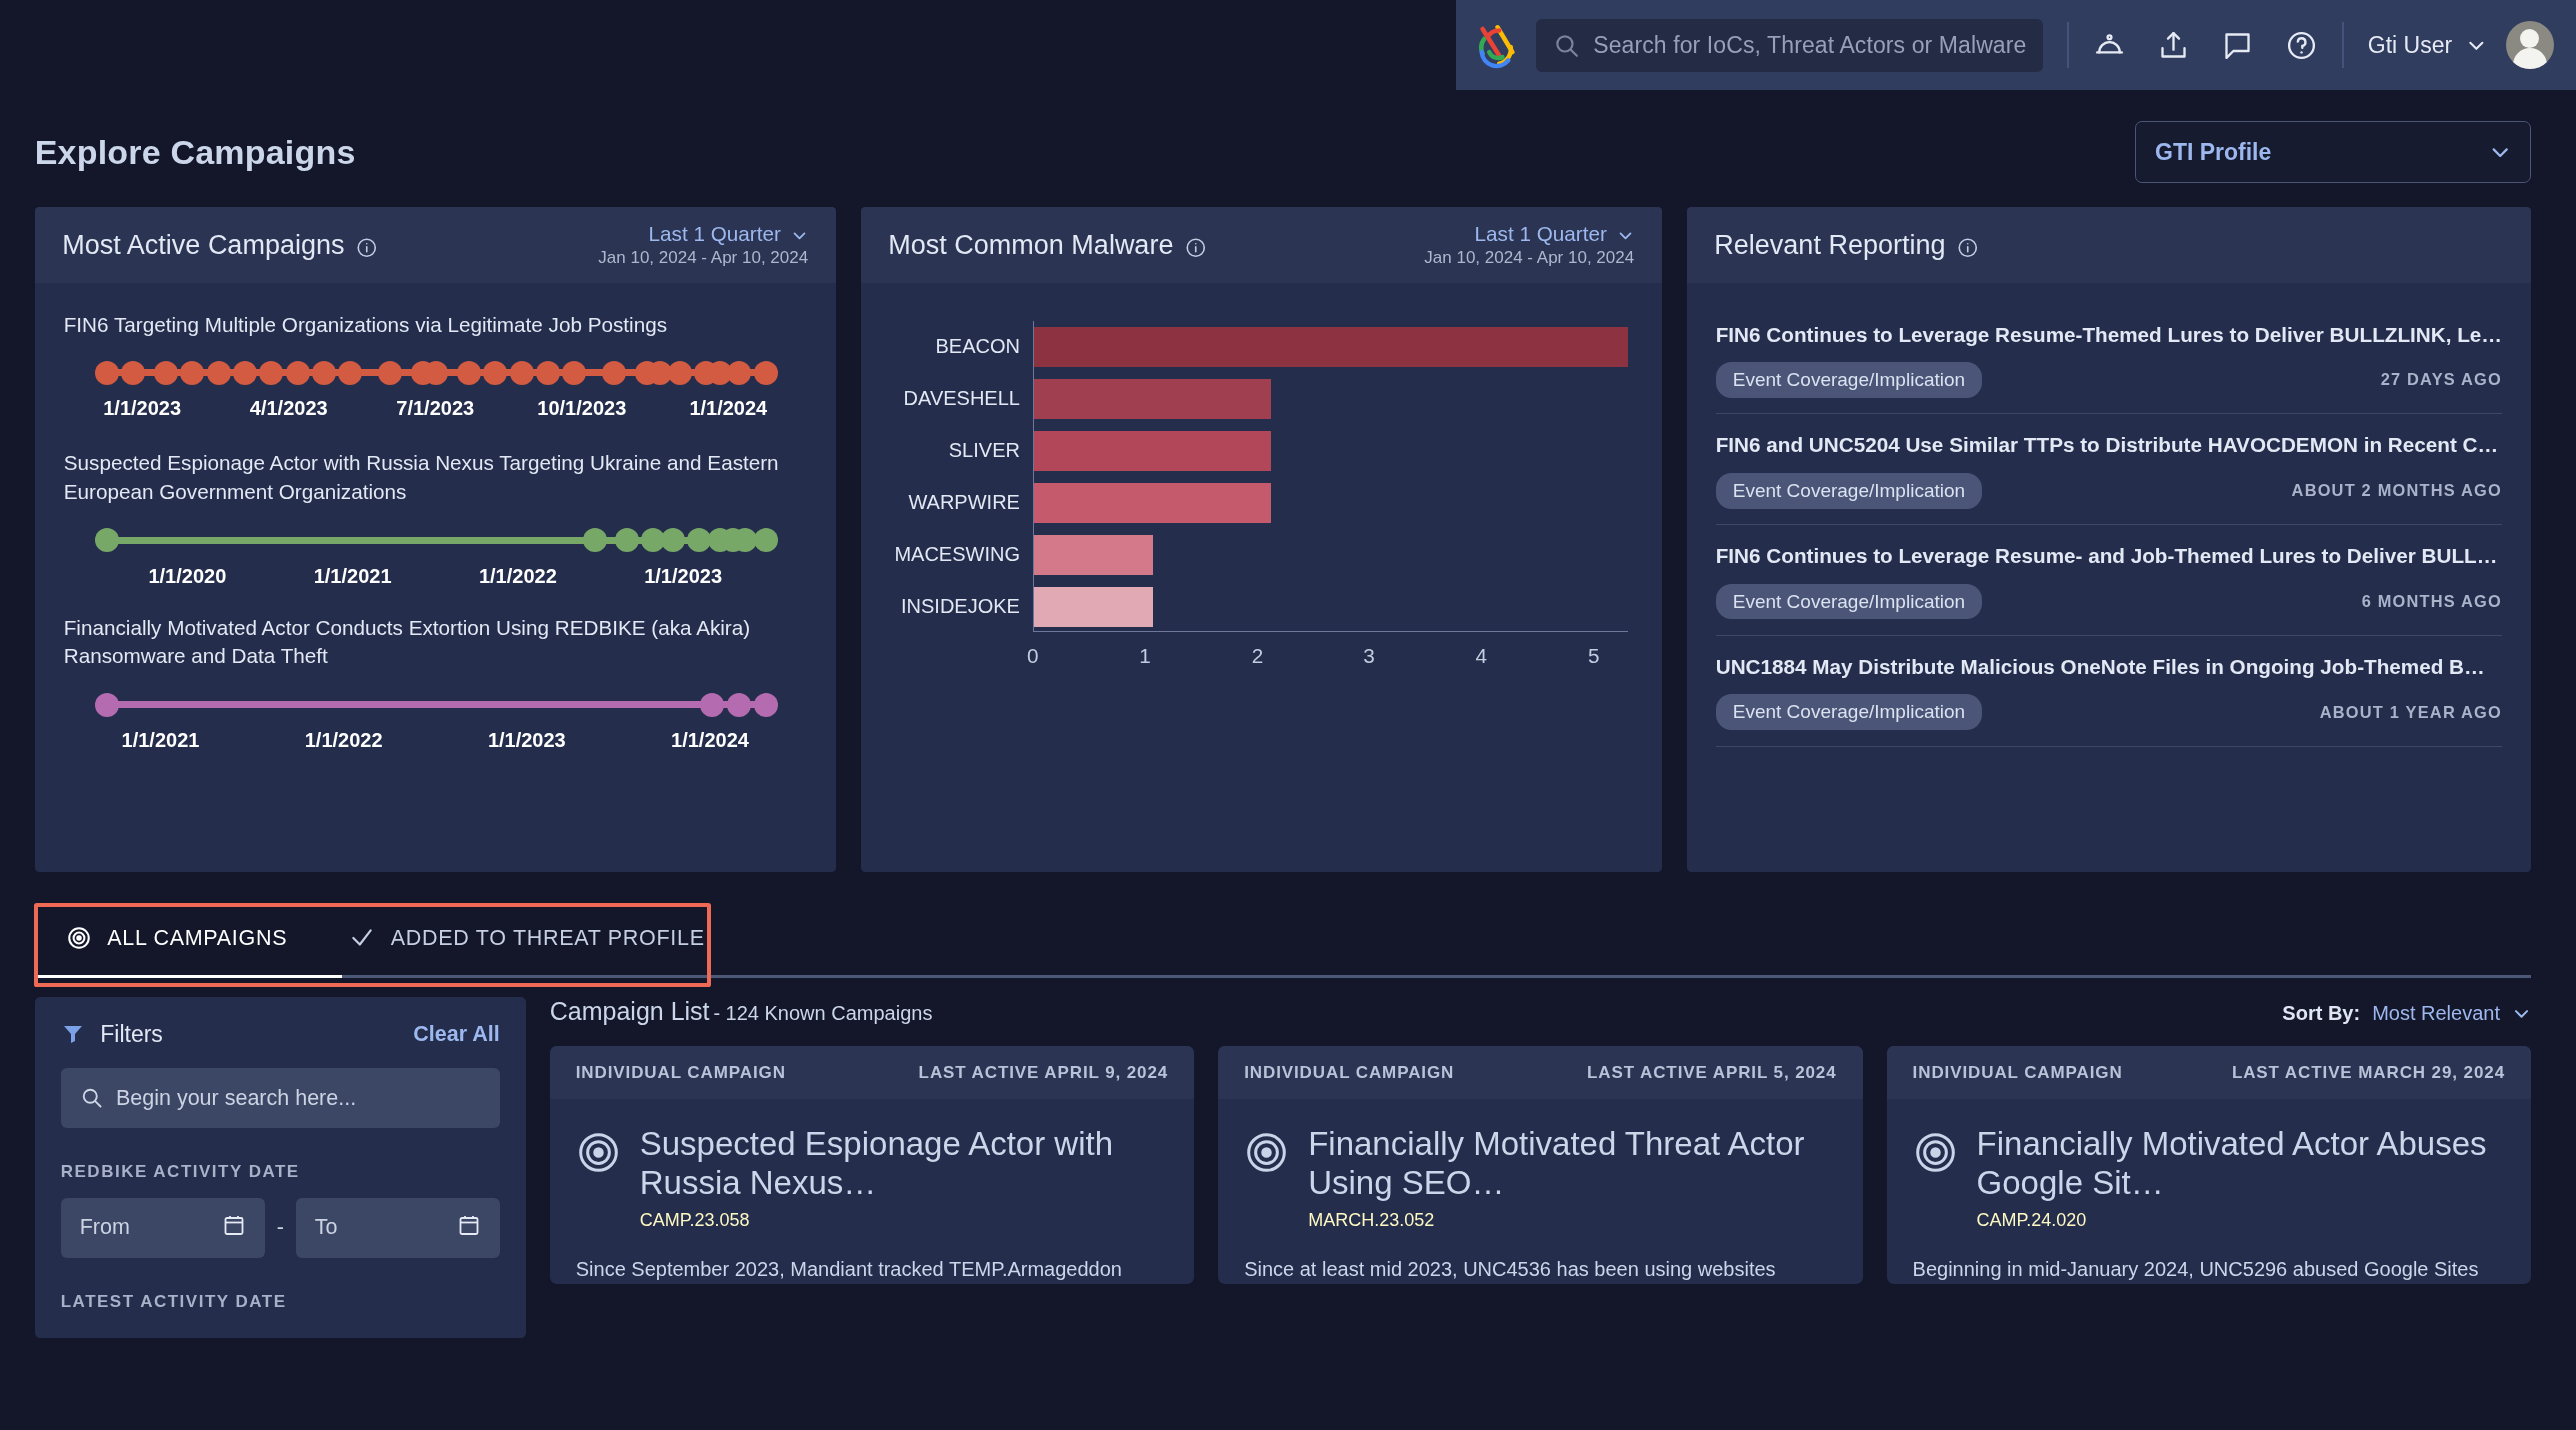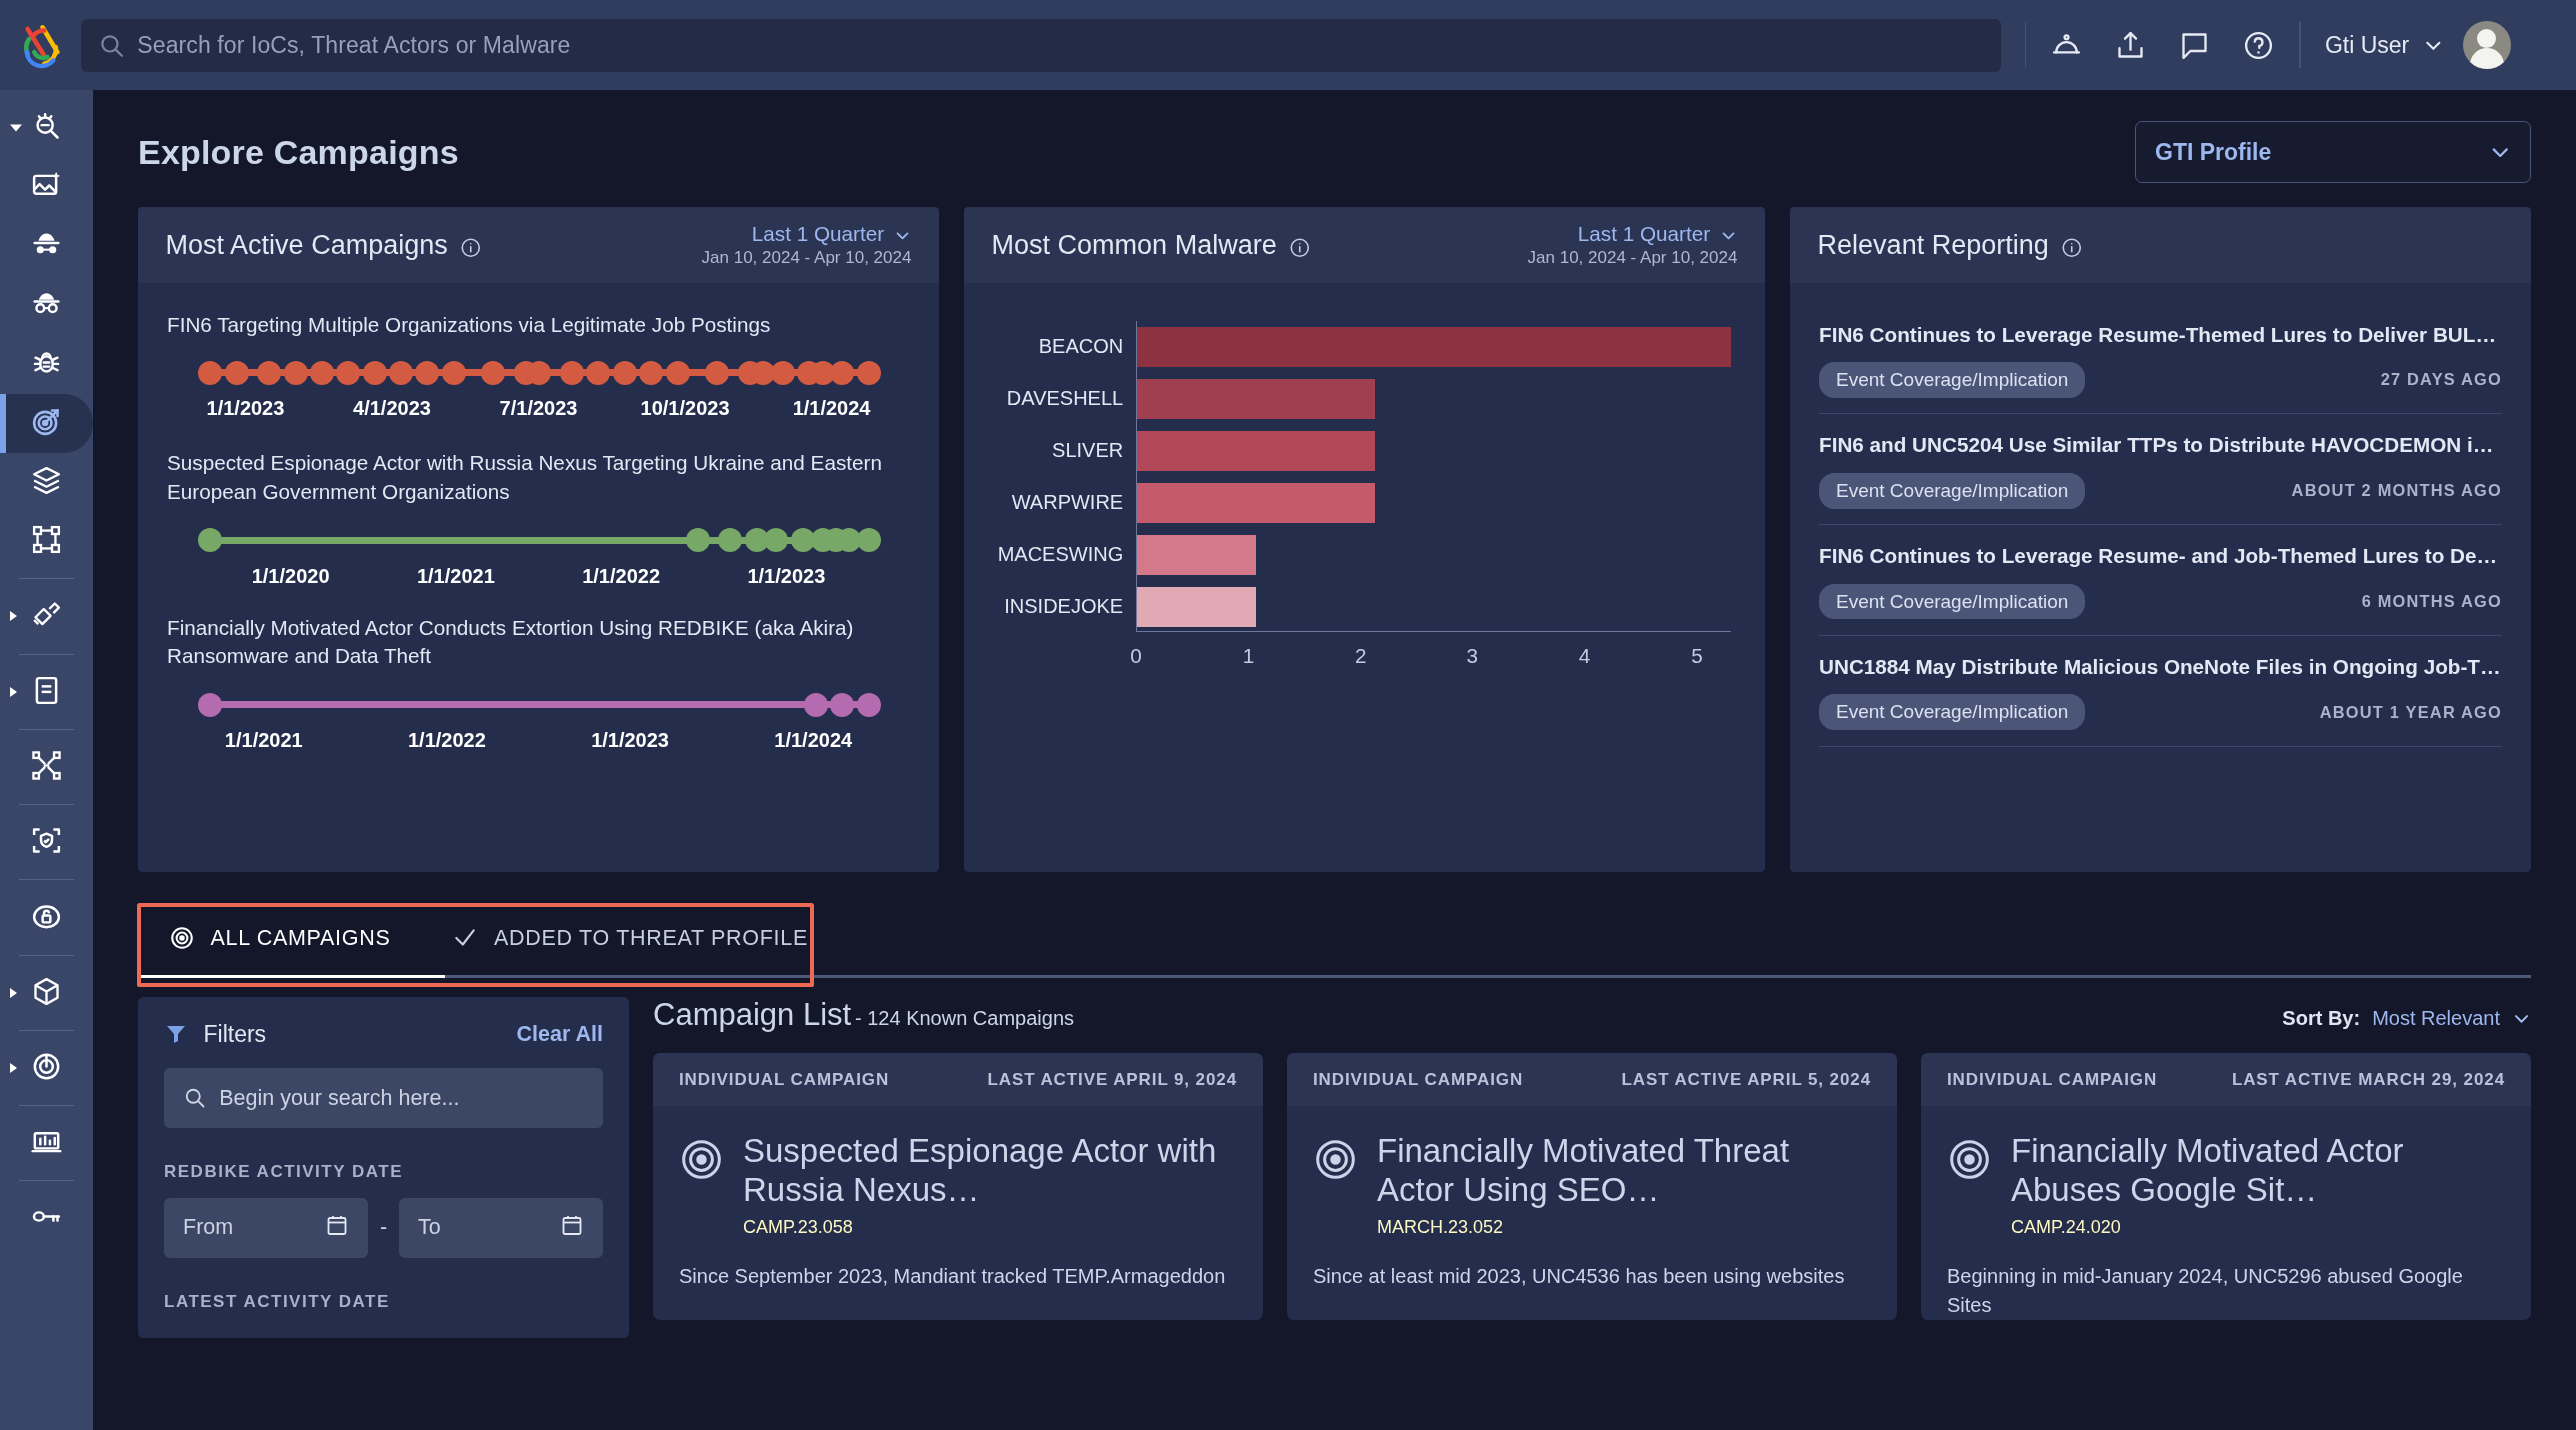--- a/index.html
+++ b/index.html
@@ -2,21 +2,21 @@
 <html style="font-size:13.8px"><head>
 <meta charset="utf-8">
 <style>
   * { box-sizing: border-box; margin: 0; padding: 0; }
   html, body {
     width: 2576px; height: 1431px;
     background: #14172a;
     font-family: "Liberation Sans", sans-serif;
     overflow: hidden;
   }
-  .app { position: relative; width: 2576px; height: 1431px; display: flex; flex-direction: column; }
+  .app { position: relative; width: 2576px; height: 1431px; display: flex; flex-direction: column; align-items: flex-end; }
 
   
   .topbar {
     height: 90px; min-height: 90px;
     background: #303d5e;
     display: flex; align-items: center;
     padding: 0 22.4px 0 15.5px;
   }
   .logo { width: 53px; height: 53px; margin-right: 12px; flex: 0 0 53px; }
   .searchbar {
@@ -160,21 +160,21 @@
   .date-field {
     flex: 1 1 0; height: 60px; background: #3c4766; border-radius: 6px;
     display: flex; align-items: center; justify-content: space-between; padding: 16px 19px;
     color: #ccd3e3; font-size: 21.5px;
   }
   .date-field svg { width: 24px; height: 24px; color: #e6eaf4; }
   .date-dash { color: #ccd3e3; font-size: 21.5px; }
 
   .list-col { flex: 1 1 auto; min-width: 0; }
   .list-head { display: flex; align-items: baseline; justify-content: space-between; }
-  .list-title { color: #ccd6ea; font-size: 31px; }
+  .list-title { color: #ccd6ea; font-size: 25px; }
   .list-count { color: #ccd6ea; font-size: 20px; }
   .sortby { display: flex; align-items: center; gap: 12px; }
   .sortby-label { color: #dfe5f2; font-size: 20px; font-weight: 700; }
   .sortby-val { color: #9db8ee; font-size: 20px; }
   .sortby .chev { width: 19px; height: 19px; color: #9db8ee; }
 
   .camp-grid { display: flex; gap: 24px; margin-top: 20.7px; }
   .camp-card { flex: 1 1 0; min-width: 0; background: #242d4b; border-radius: 6.9px; overflow: hidden; }
   .camp-card-head {
     height: 53px; background: #2b3553; display: flex; align-items: center;

